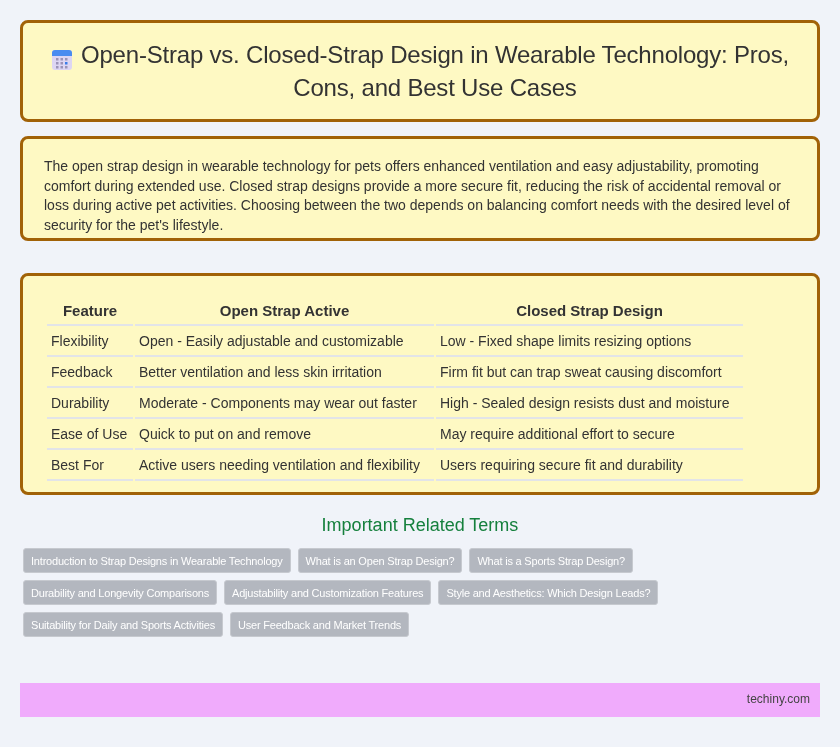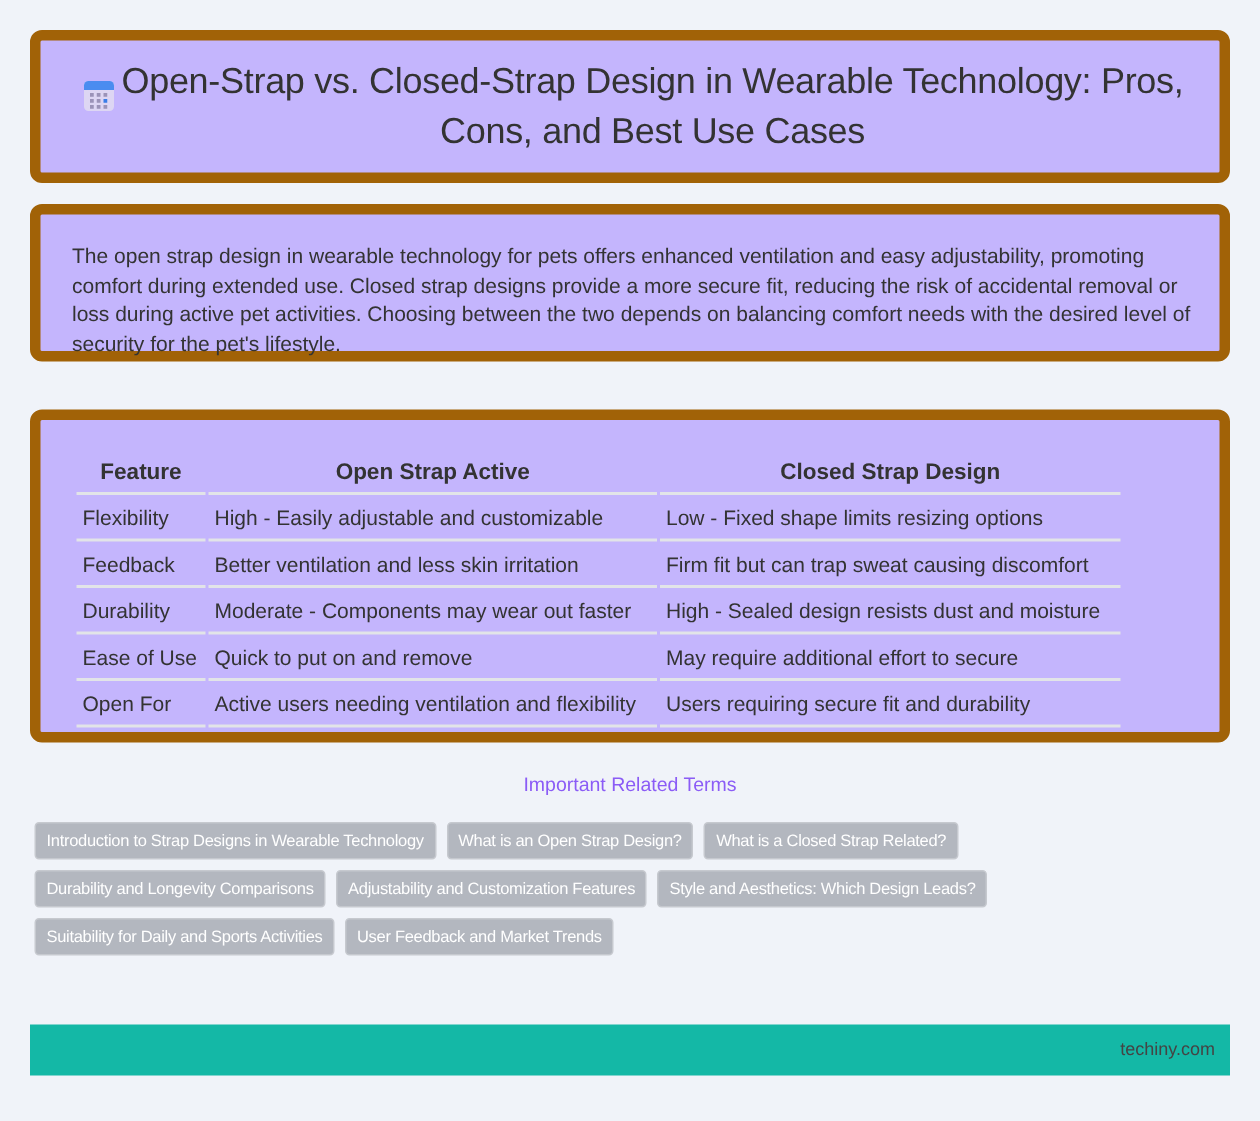--- a/index.html
+++ b/index.html
@@ -8,22 +8,22 @@
       background: #f0f3f9;
       font-family: "Liberation Sans", sans-serif;
       color: #333;
       position: relative;
       overflow: hidden;
     }
     .card {
       position: absolute;
       left: 20px;
       width: 800px;
-      background: #c4b5fd;
-      border: 7px solid #a16207;
+      background: #fef9c3;
+      border: 3px solid #a16207;
       border-radius: 8px;
     }
     .header-card { top: 20px; height: 102px; }
     .header-inner {
       position: absolute; left: 0; top: 0; width: 100%; height: 100%;
       display: flex; align-items: center; justify-content: center;
       padding: 0 20px;
     }
     .title-icon {
       position: absolute; left: 28px; top: 26px;
@@ -52,35 +52,35 @@
     }
     table.compare td {
       padding: 0 4px; height: 31px;
       border-bottom: 2px solid #e2e4e8; white-space: nowrap;
     }
     .col-feature { width: 86px; }
     .col-open { width: 299px; }
     .col-closed { width: 307px; }
     .related-title {
       position: absolute; left: 0; top: 515px; width: 840px;
-      text-align: center; font-size: 13px; color: #8b5cf6;
+      text-align: center; font-size: 18px; color: #15803d;
     }
     .tags {
       position: absolute; left: 23px; top: 548px; width: 790px;
       display: flex; flex-wrap: wrap; gap: 7px 7px;
     }
     .tag {
       background: #b3b7bf; color: #fff; font-size: 11px;
       padding: 0 7px; height: 25px; line-height: 25px;
       border-radius: 3px; border: 1px solid #c6c9cf;
       white-space: nowrap; letter-spacing: -0.2px;
     }
     .footer {
       position: absolute; left: 20px; top: 683px; width: 800px; height: 34px;
-      background: #14b8a6;
+      background: #f0abfc;
     }
     .footer-text {
       position: absolute; right: 10px; top: 9px; font-size: 12px; color: #444;
     }
   </style>
 </head>
 <body>
 
 <div class="card header-card">
   <svg class="title-icon" viewBox="0 0 22 22">
@@ -112,53 +112,53 @@
     <thead>
       <tr>
         <th class="col-feature">Feature</th>
         <th class="col-open">Open Strap Active</th>
         <th class="col-closed">Closed Strap Design</th>
       </tr>
     </thead>
     <tbody>
       <tr>
         <td>Flexibility</td>
-        <td>High - Easily adjustable and customizable</td>
+        <td>Open - Easily adjustable and customizable</td>
         <td>Low - Fixed shape limits resizing options</td>
       </tr>
       <tr>
         <td>Feedback</td>
         <td>Better ventilation and less skin irritation</td>
         <td>Firm fit but can trap sweat causing discomfort</td>
       </tr>
       <tr>
         <td>Durability</td>
         <td>Moderate - Components may wear out faster</td>
         <td>High - Sealed design resists dust and moisture</td>
       </tr>
       <tr>
         <td>Ease of Use</td>
         <td>Quick to put on and remove</td>
         <td>May require additional effort to secure</td>
       </tr>
       <tr>
-        <td>Open For</td>
+        <td>Best For</td>
         <td>Active users needing ventilation and flexibility</td>
         <td>Users requiring secure fit and durability</td>
       </tr>
     </tbody>
   </table>
 </div>
 
 <div class="related-title">Important Related Terms</div>
 
 <div class="tags">
   <a class="tag">Introduction to Strap Designs in Wearable Technology</a>
   <a class="tag">What is an Open Strap Design?</a>
-  <a class="tag">What is a Closed Strap Related?</a>
+  <a class="tag">What is a Sports Strap Design?</a>
   <a class="tag">Durability and Longevity Comparisons</a>
   <a class="tag">Adjustability and Customization Features</a>
   <a class="tag">Style and Aesthetics: Which Design Leads?</a>
   <a class="tag">Suitability for Daily and Sports Activities</a>
   <a class="tag">User Feedback and Market Trends</a>
 </div>
 
 <div class="footer">
   <a class="footer-text">techiny.com</a>
 </div>

